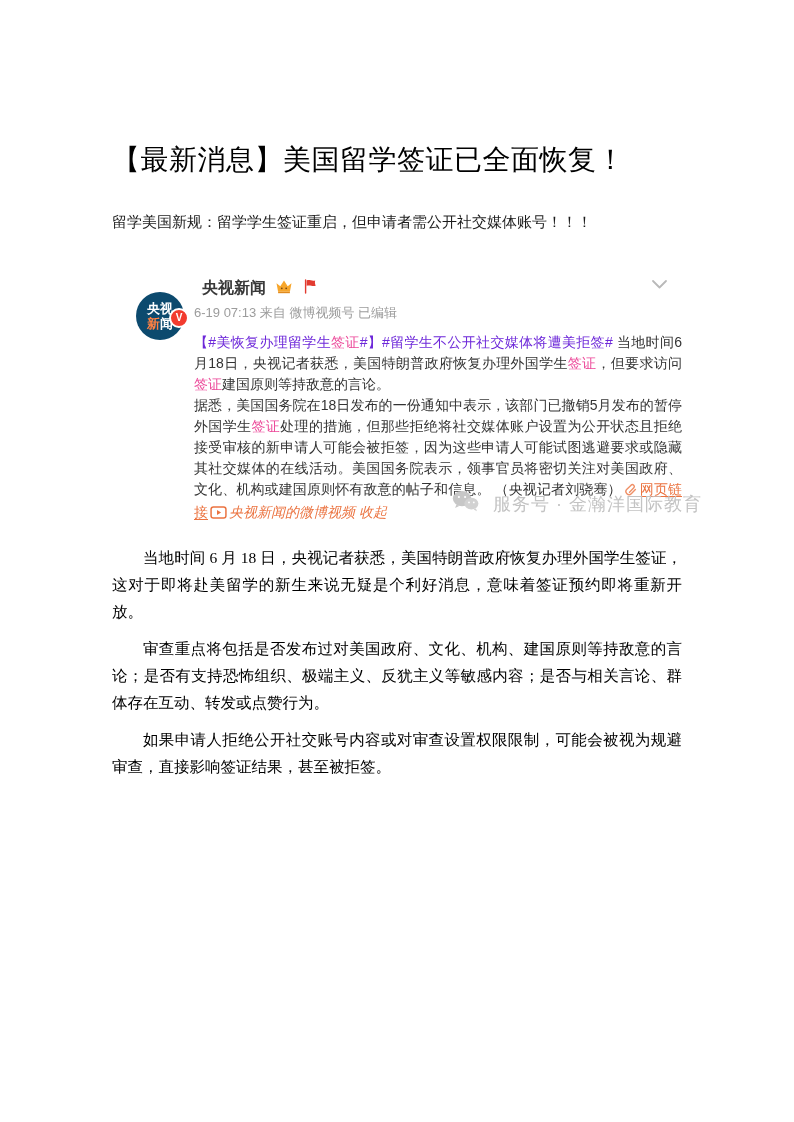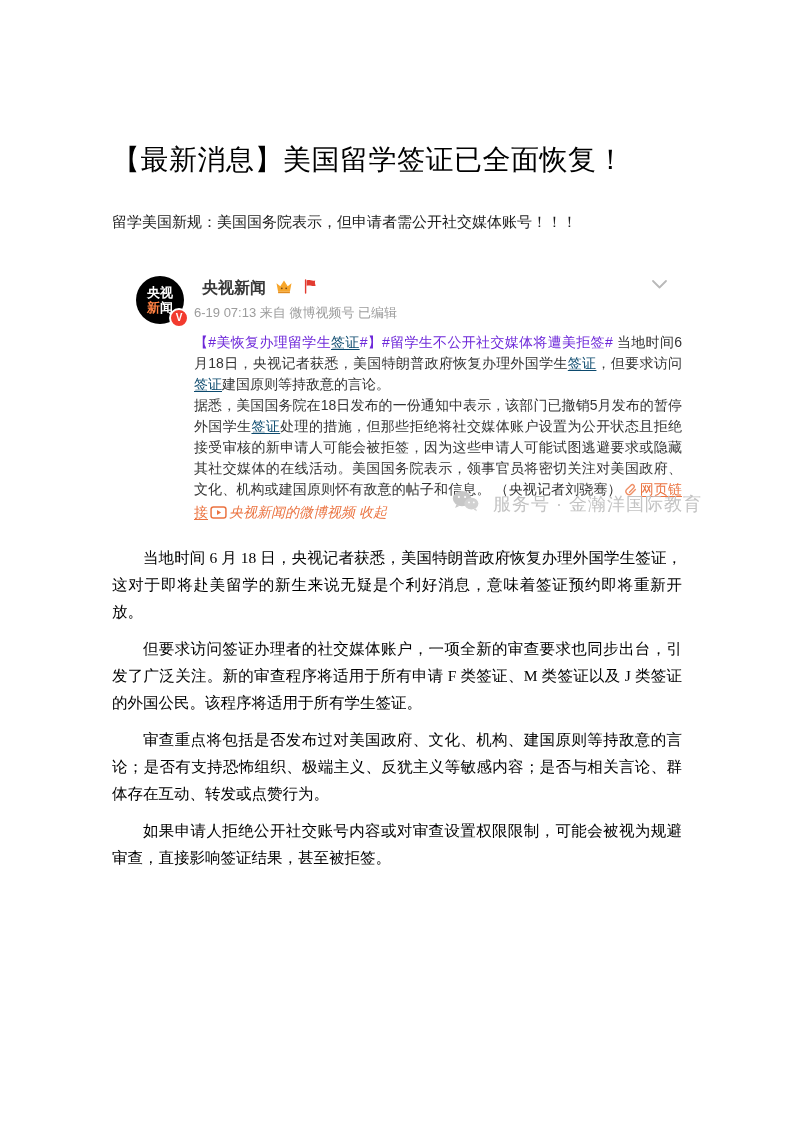--- a/index.html
+++ b/index.html
@@ -16,41 +16,41 @@
     font-size:28px;line-height:43px;color:#000;letter-spacing:0.5px;margin-top:48px;
   }
   .article-subtitle{
     position:absolute;left:112px;top:213px;width:580px;
     font-family:"Liberation Serif",serif;font-size:15px;color:#1c1c1c;
   }
 
   
   .weibo-card{position:absolute;left:112px;top:268px;width:572px;height:252px;background:#fff;}
   .wb-avatar{
-    position:absolute;left:24px;top:8px;width:48px;height:48px;border-radius:50%;
-    background:#000000;color:#fff;text-align:center;
+    position:absolute;left:24px;top:24px;width:48px;height:48px;border-radius:50%;
+    background:#0c4a6e;color:#fff;text-align:center;
     font-weight:700;font-size:13px;line-height:15px;padding-top:9px;box-sizing:border-box;
   }
   .wb-avatar .l2a{color:#ff8142;}
   .wb-v-badge{
     position:absolute;left:57px;top:40px;width:16px;height:16px;border-radius:50%;
     background:#f23b2f;border:2px solid #fff;color:#fff;font-size:10px;font-weight:700;
     line-height:16px;text-align:center;box-sizing:content-box;
   }
   .wb-name-row{position:absolute;left:90px;top:10px;display:flex;align-items:center;gap:7px;}
   .wb-name{font-size:16px;font-weight:700;color:#383838;}
   .wb-meta{position:absolute;left:82px;top:36px;font-size:13px;color:#9c9c9c;}
   .wb-chevron{position:absolute;right:16px;top:8px;}
   .wb-post{
     position:absolute;left:82px;top:64px;width:488px;
     font-size:14px;line-height:21px;color:#333;text-align:justify;
   }
   .wb-post p{margin:0;}
   .seg-tag{color:#6d28d9;}
-  .seg-hl{color:#0c4a6e;text-decoration:underline;text-underline-offset:2px;}
+  .seg-hl{color:#ec4899;text-underline-offset:2px;}
   .seg-plain{color:#333;}
   .seg-link{color:#eb7340;font-style:italic;}
   .seg-linku{color:#eb7340;text-decoration:underline;text-underline-offset:2px;}
   .inline-icon{display:inline-block;vertical-align:-2px;margin:0 2px;}
   .wb-watermark{
     position:absolute;left:338px;top:222px;display:flex;align-items:center;gap:12px;
     color:#c3c3c3;font-size:18px;letter-spacing:1px;white-space:nowrap;
   }
 
   
@@ -63,21 +63,21 @@
 </style>
 </head>
 <body>
 
 <div class="page">
 
   <div class="article-title">
     <div>【最新消息】美国留学签证已全面恢复！</div>
   </div>
 
-  <div class="article-subtitle">留学美国新规：美国国务院表示，但申请者需公开社交媒体账号！！！</div>
+  <div class="article-subtitle">留学美国新规：留学学生签证重启，但申请者需公开社交媒体账号！！！</div>
 
   <div class="weibo-card">
 
     <div class="wb-avatar">
       <div>央视</div>
       <div><span class="l2a">新</span><span>闻</span></div>
     </div>
     <div class="wb-v-badge">V</div>
 
     <div class="wb-name-row">
@@ -128,18 +128,17 @@
           <circle cx="17" cy="12.4" r="0.9" fill="#fff"></circle>
           <circle cx="21.8" cy="12.4" r="0.9" fill="#fff"></circle>
         </svg>
       </span>
       <span>服务号 · 金瀚洋国际教育</span>
     </div>
   </div>
 
   <div class="body-text">
       <p>当地时间 6 月 18 日，央视记者获悉，美国特朗普政府恢复办理外国学生签证，这对于即将赴美留学的新生来说无疑是个利好消息，意味着签证预约即将重新开放。</p>
-      <p>但要求访问签证办理者的社交媒体账户，一项全新的审查要求也同步出台，引发了广泛关注。新的审查程序将适用于所有申请 F 类签证、M 类签证以及 J 类签证的外国公民。该程序将适用于所有学生签证。</p>
       <p>审查重点将包括是否发布过对美国政府、文化、机构、建国原则等持敌意的言论；是否有支持恐怖组织、极端主义、反犹主义等敏感内容；是否与相关言论、群体存在互动、转发或点赞行为。</p>
       <p>如果申请人拒绝公开社交账号内容或对审查设置权限限制，可能会被视为规避审查，直接影响签证结果，甚至被拒签。</p>
     </div>
 
 </div>
 
 </body></html>

